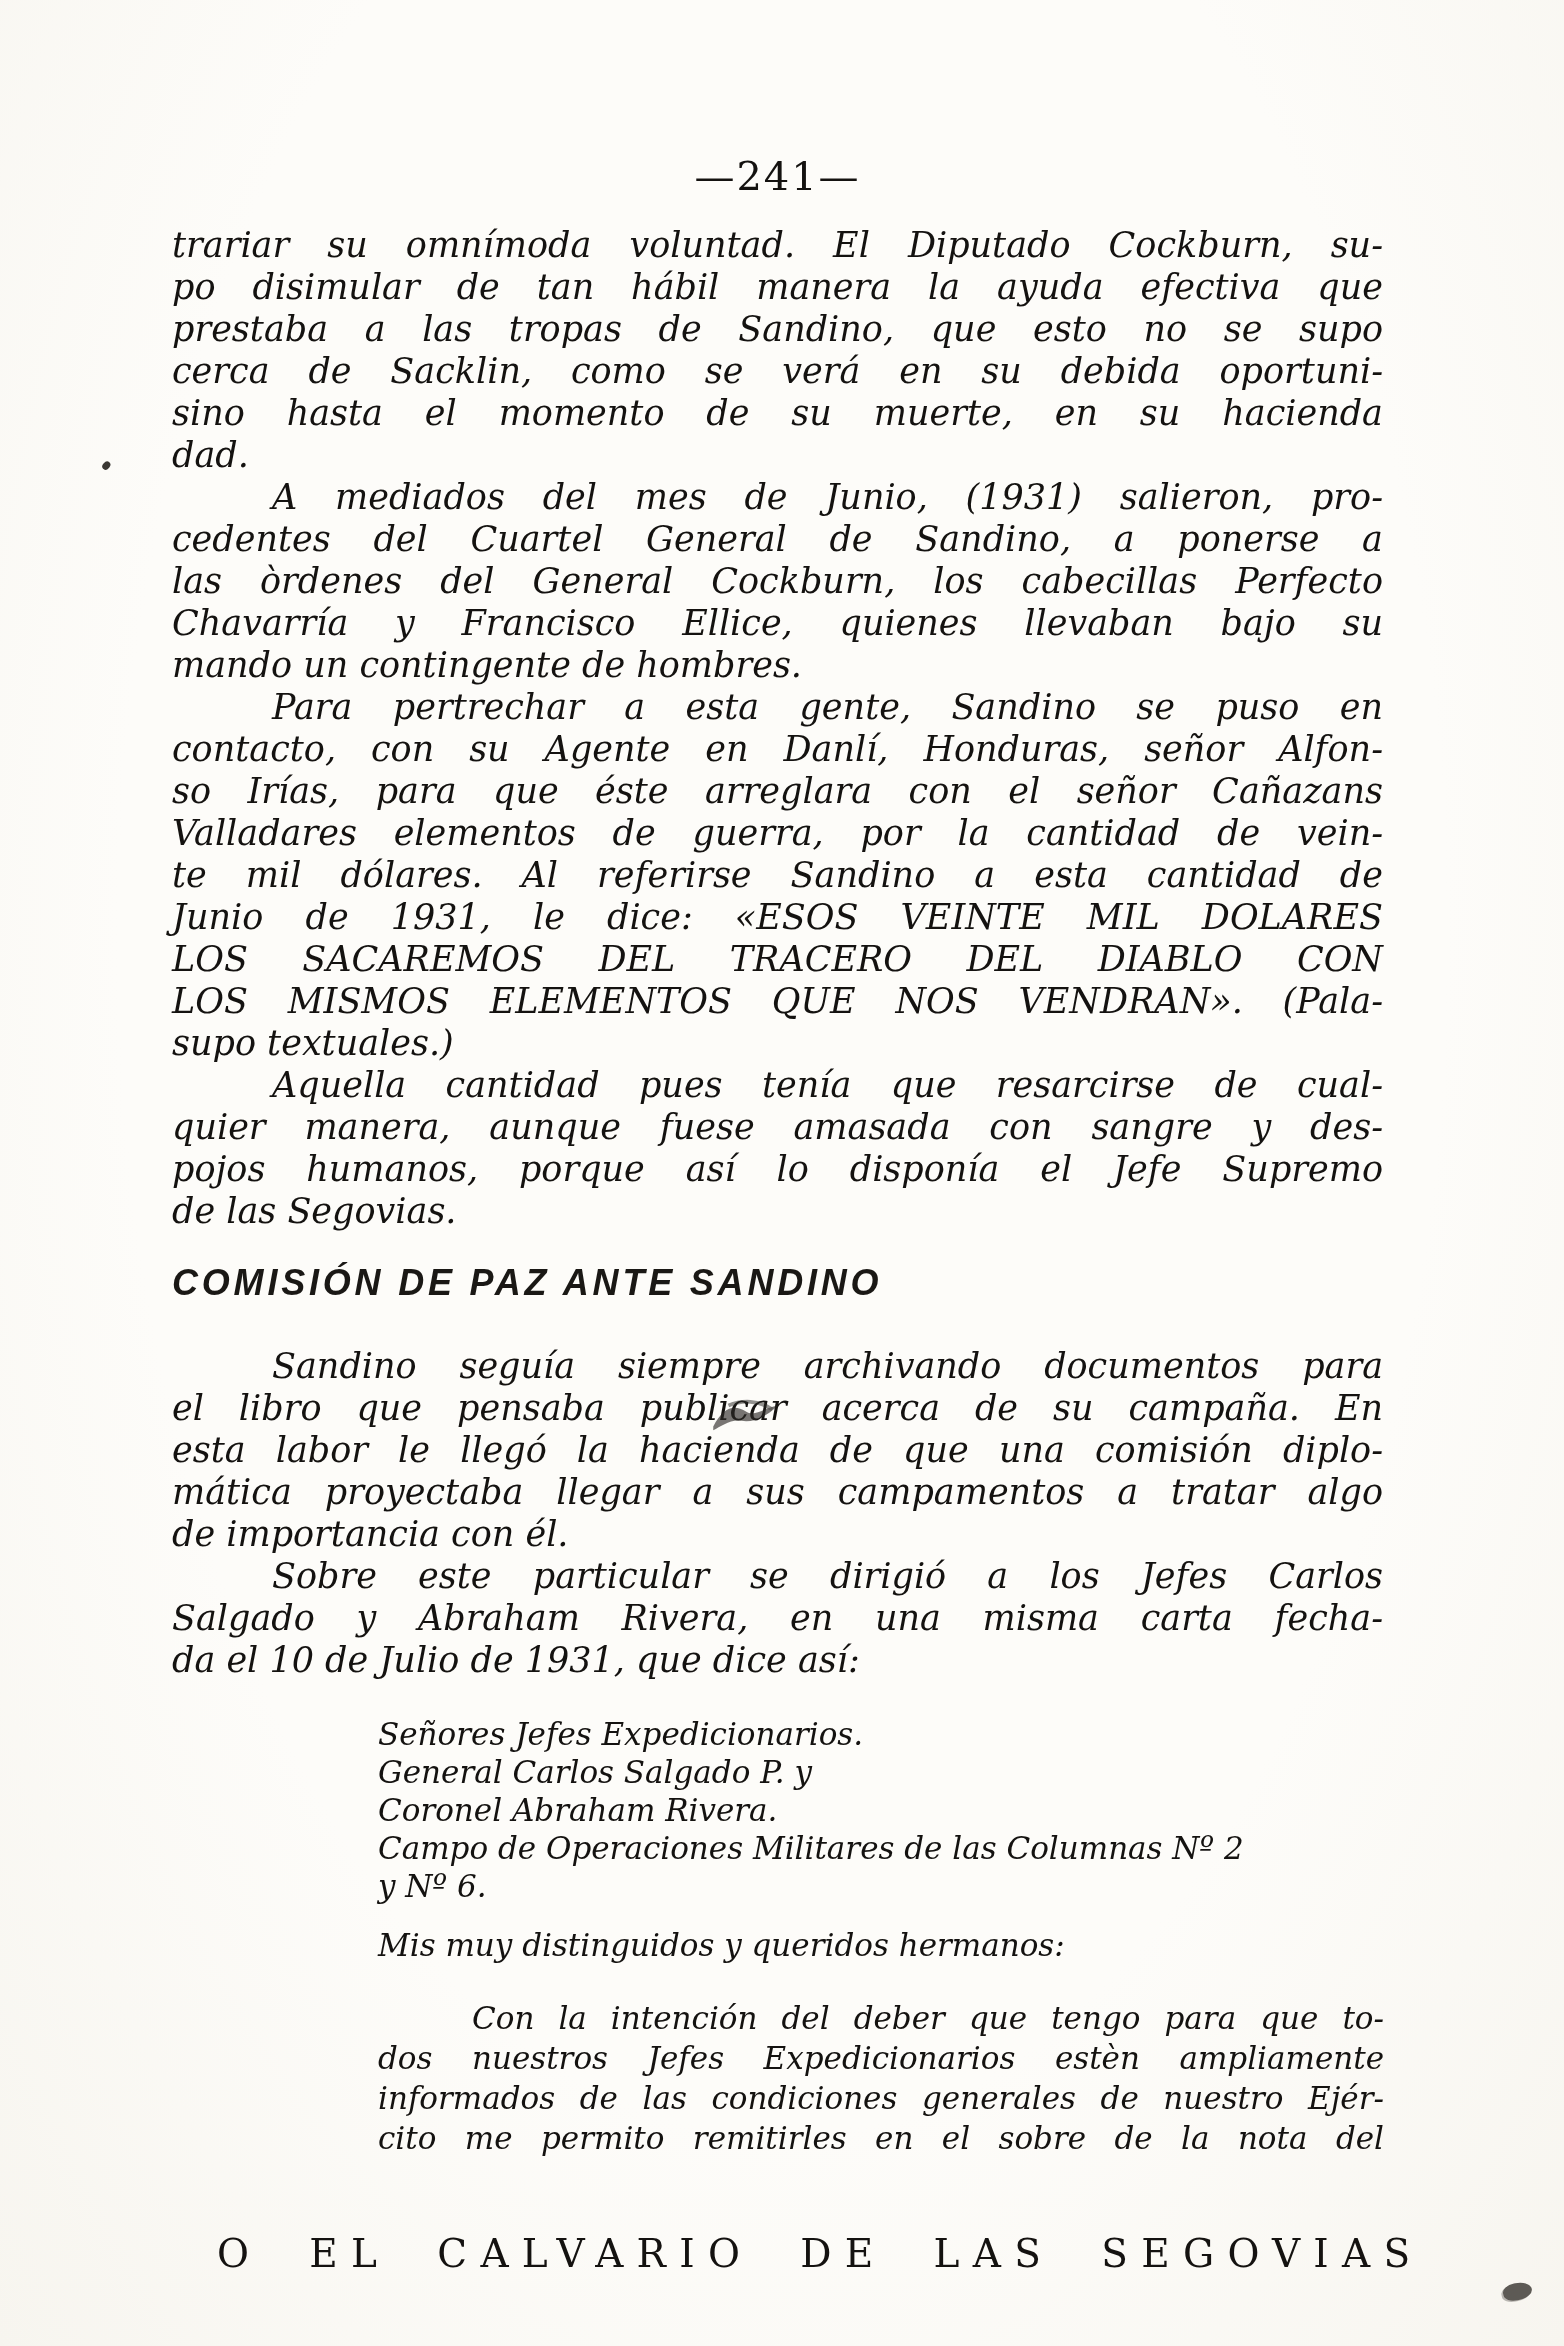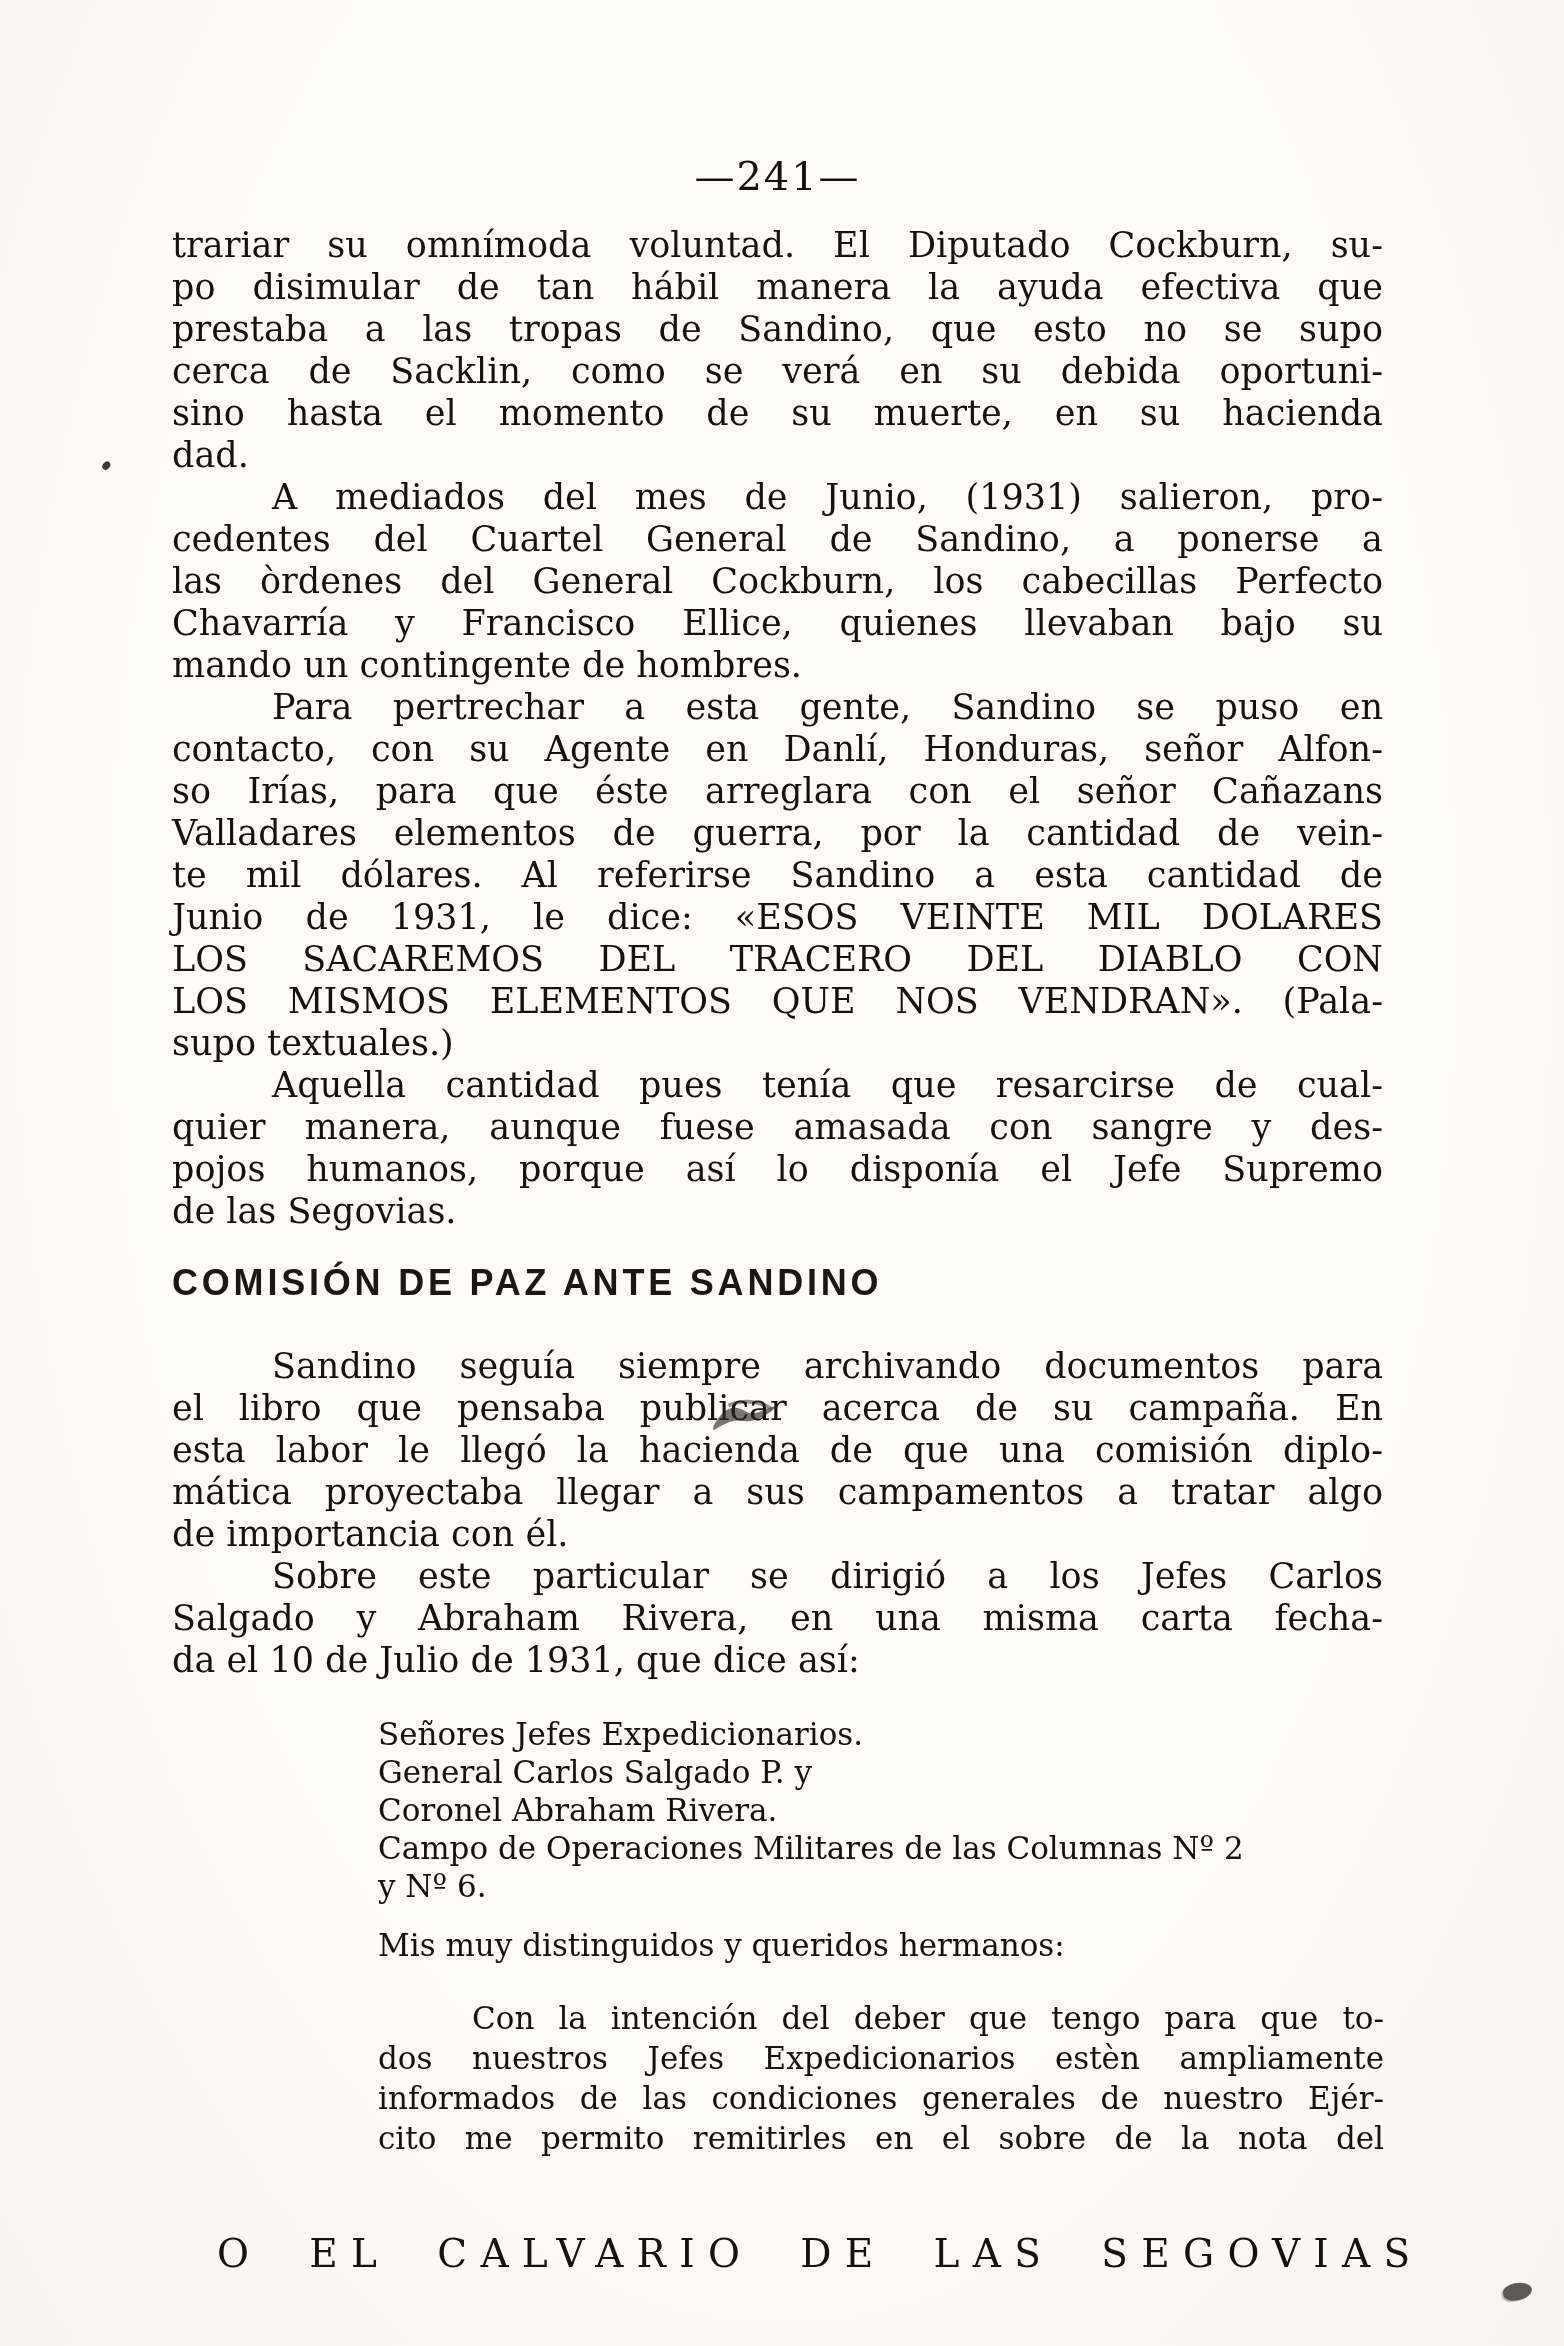--- a/index.html
+++ b/index.html
@@ -17,21 +17,21 @@
       radial-gradient(ellipse at 50% 40%, #fdfcf9 60%, #f7f5ef 100%);
   }
   
   .pagenum{
     position:absolute;top:153px;left:172px;width:1211px;
     text-align:center;
     font-size:40px;letter-spacing:1.9px;
   }
   
   .main{
-    position:absolute;top:224px;left:172px;width:1211px;
+    position:absolute;top:224px;left:172px;width:1211px;font-style:italic;
   }
   .para{margin:0;}
   .para .line{
     font-size:35px;line-height:42px;
     text-align:justify;text-align-last:justify;
     white-space:normal;
   }
   .para .line:last-child{text-align-last:left;}
   .para.flush .line:last-child{text-align-last:justify;}
   .para.indent .line:first-child{text-indent:100px;}

